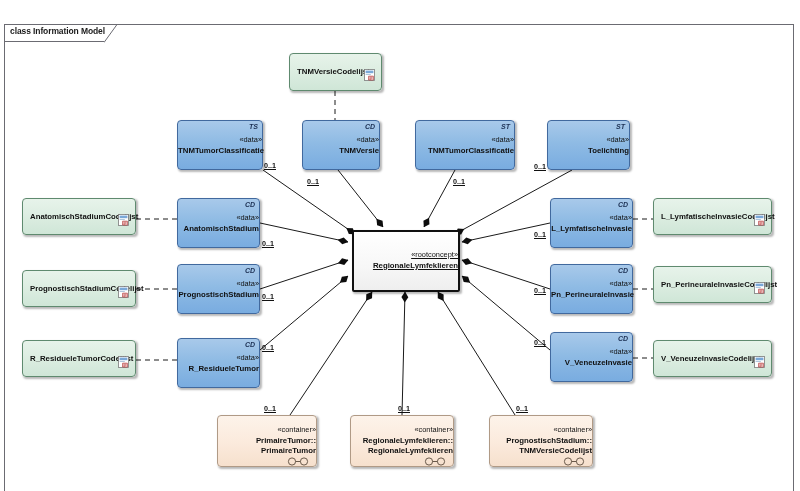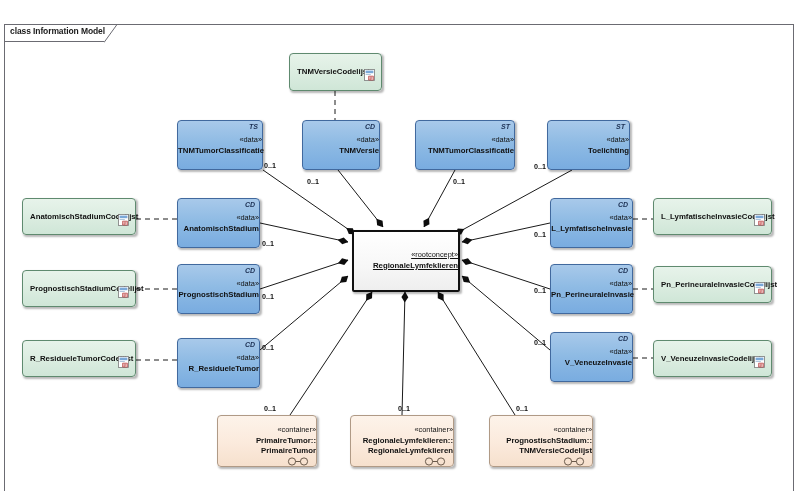--- a/index.html
+++ b/index.html
@@ -135,20 +135,21 @@
   }
 
   
   .mult {
     position: absolute;
     font-size: 7.2px;
     font-weight: bold;
     color: #101010;
     z-index: 4;
     white-space: nowrap;
+    text-decoration: underline;
   }
 
   
   #legend {
     position: absolute;
     left: 44px; top: 38px;
     width: 92px; height: 110px;
     background: #aab4d8;
     border: 1px solid #8e99c4;
     border-radius: 3px;

